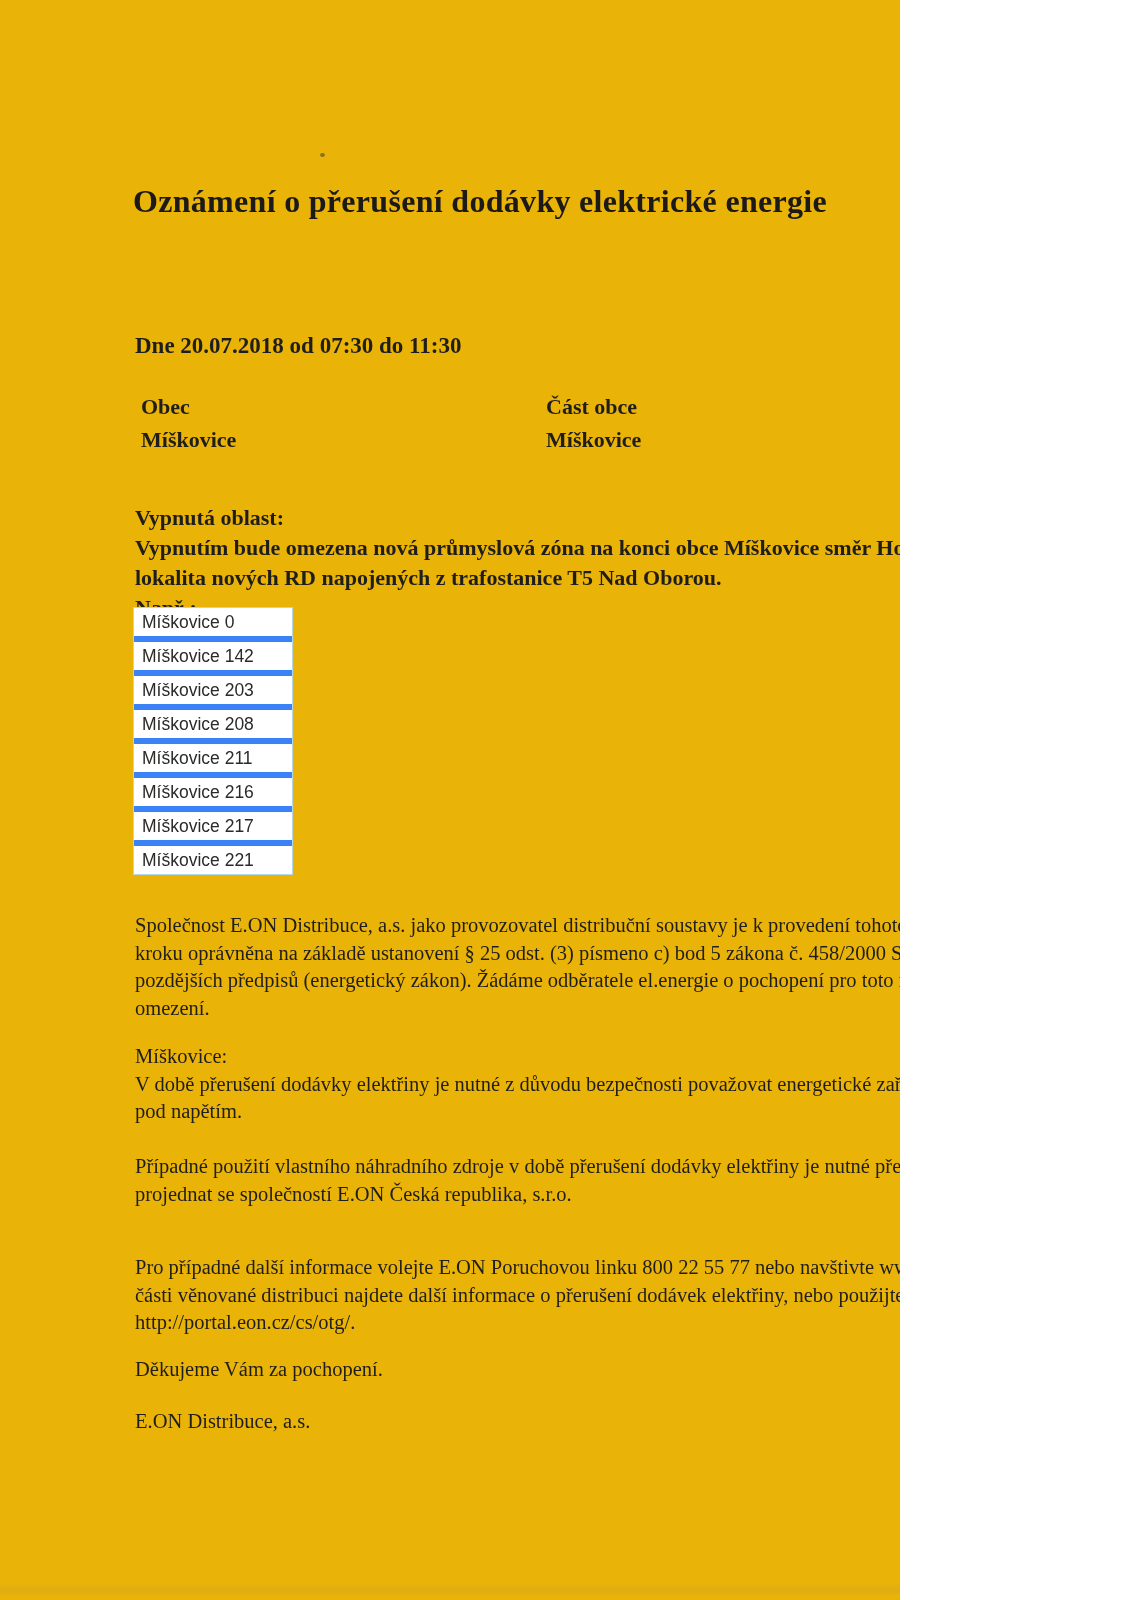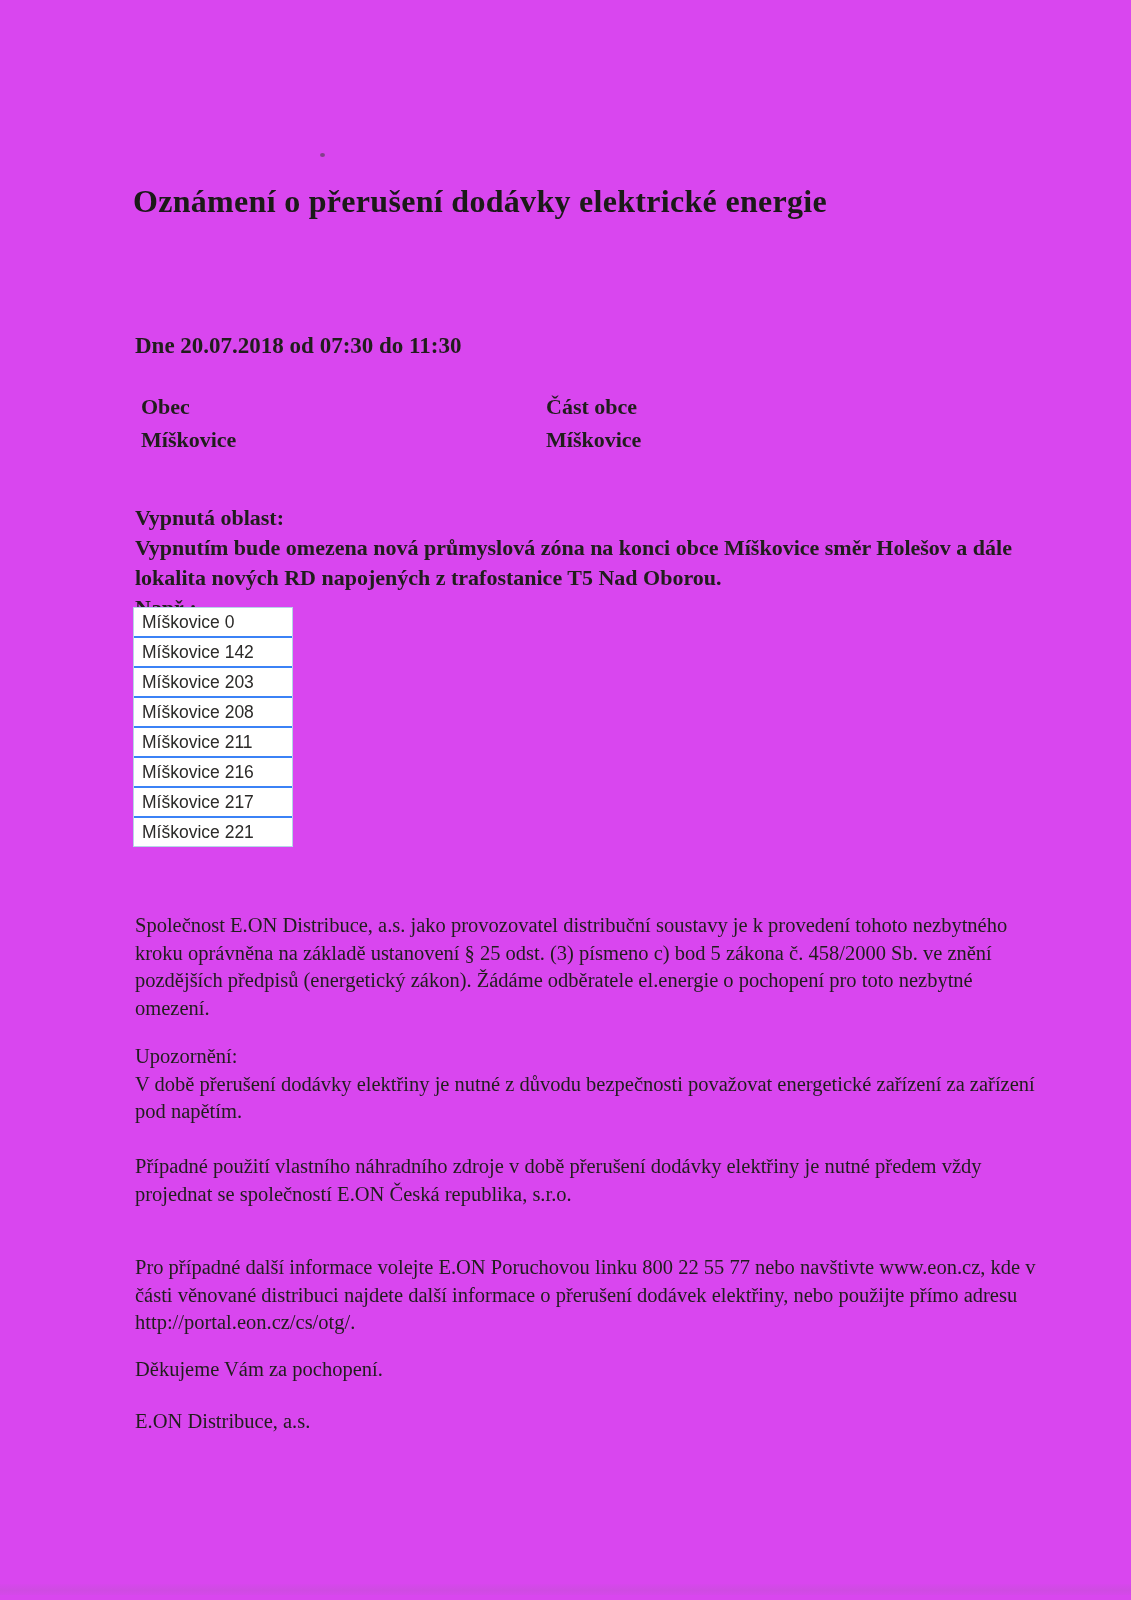--- a/index.html
+++ b/index.html
@@ -2,23 +2,23 @@
 <html><head>
 <meta charset="utf-8">
 <style>
   html, body {
     margin: 0;
     padding: 0;
     background: #ffffff;
   }
   .page {
     position: relative;
-    width: 1131px;
+    width: 900px;
     height: 1600px;
-    background: #d946ef;
+    background: #eab308;
     color: #201e1c;
     font-family: "Liberation Serif", serif;
     overflow: hidden;
   }
   .abs { position: absolute; }
 
   .title {
     left: 133px;
     top: 183px;
     font-size: 32px;
@@ -61,21 +61,21 @@
     left: 133px;
     top: 607px;
     width: 160px;
     border: 1px solid #b5d6e6;
     background: #ffffff;
     box-sizing: border-box;
   }
   .outage-row {
     height: 28px;
     line-height: 28px;
-    border-bottom: 2px solid #3b82f6;
+    border-bottom: 6px solid #3b82f6;
     padding-left: 8px;
     font-family: "Liberation Sans", sans-serif;
     font-size: 17.5px;
     color: #2b2a28;
     white-space: nowrap;
     overflow: hidden;
   }
   .outage-row:last-child { border-bottom: none; }
 
   .para {
@@ -147,21 +147,21 @@
     <div class="outage-row">Míškovice 208</div>
     <div class="outage-row">Míškovice 211</div>
     <div class="outage-row">Míškovice 216</div>
     <div class="outage-row">Míškovice 217</div>
     <div class="outage-row">Míškovice 221</div>
   </div>
 
   <p class="abs para legal" style="margin:0">Společnost E.ON Distribuce, a.s. jako provozovatel distribuční soustavy je k provedení tohoto nezbytného kroku oprávněna na základě ustanovení § 25 odst. (3) písmeno c) bod 5 zákona č. 458/2000 Sb. ve znění pozdějších předpisů (energetický zákon).  Žádáme odběratele el.energie o pochopení pro toto nezbytné omezení.</p>
 
   <div class="abs para notice">
-    <div>Upozornění:</div>
+    <div>Míškovice:</div>
     <div>V době přerušení dodávky elektřiny je nutné z důvodu bezpečnosti považovat energetické zařízení za zařízení pod napětím.</div>
   </div>
 
   <p class="abs para generator" style="margin:0">Případné použití vlastního náhradního zdroje v době přerušení dodávky elektřiny je nutné předem vždy projednat se společností E.ON Česká republika, s.r.o.</p>
 
   <p class="abs para contact" style="margin:0">Pro případné další informace volejte E.ON Poruchovou linku 800 22 55 77 nebo navštivte www.eon.cz, kde v části věnované distribuci najdete další informace o přerušení dodávek elektřiny, nebo použijte přímo adresu http://portal.eon.cz/cs/otg/.</p>
 
   <div class="abs para signature">E.ON Distribuce, a.s.</div>
 
   <div class="abs para thanks">Děkujeme Vám za pochopení.</div>

